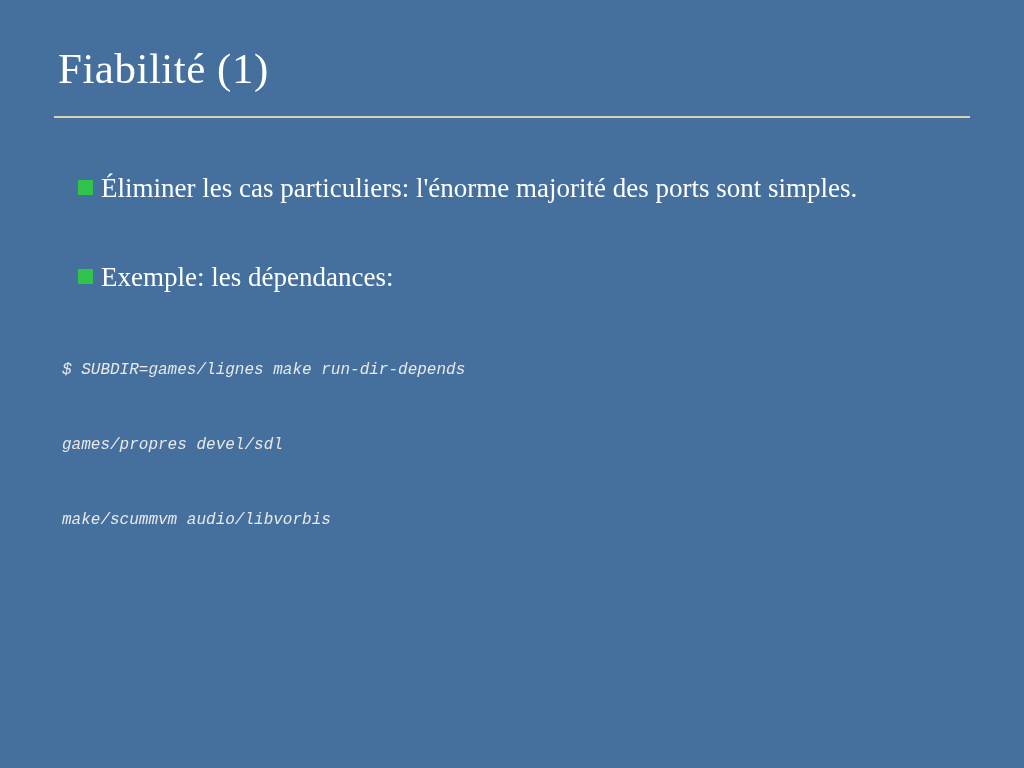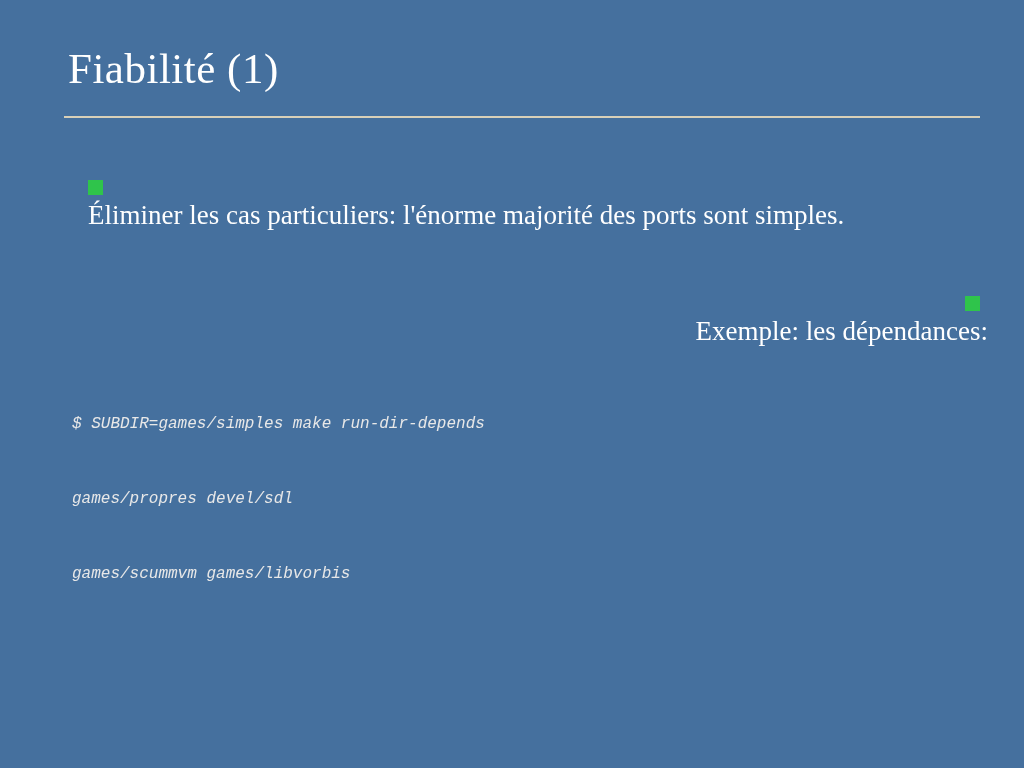--- a/index.html
+++ b/index.html
@@ -11,21 +11,20 @@
     height: 768px;
     background: #45709e;
     font-family: "Liberation Serif", serif;
     overflow: hidden;
   }
   .slide {
     position: relative;
     width: 972px;
     height: 768px;
     box-sizing: border-box;
-    margin-left: 10px;
   }
   .slide-title {
     position: absolute;
     left: 58px;
     top: 44px;
     font-family: "Liberation Serif", serif;
     font-size: 43px;
     color: #ffffff;
     letter-spacing: 0.5px;
     white-space: nowrap;
@@ -42,40 +41,38 @@
     position: absolute;
     left: 78px;
     top: 168px;
     width: 900px;
   }
   .bullet {
     position: relative;
     display: flex;
     align-items: flex-start;
     margin-bottom: 2px;
-    flex-direction: column;
   }
   .bullet-marker {
     flex: 0 0 auto;
     width: 15px;
     height: 15px;
     background: #2fc44b;
     margin-top: 12px;
     margin-right: 8px;
   }
   .bullet-text {
     flex: 1 1 auto;
     font-family: "Liberation Serif", serif;
     font-size: 27px;
     line-height: 41px;
     color: #ffffff;
   }
   .bullet.spaced {
     margin-top: 48px;
-    align-items: flex-end;
   }
   .code-block {
     margin-top: 10px;
     margin-left: -16px;
     font-family: "Liberation Mono", monospace;
     font-style: italic;
     font-size: 16px;
     line-height: 25px;
     color: #e8e8e8;
     white-space: pre;
@@ -99,23 +96,23 @@
       <span class="bullet-text">Éliminer les cas particuliers: l'énorme majorité des ports sont simples.</span>
     </div>
 
 
     <div class="bullet spaced">
       <span class="bullet-marker"></span>
       <span class="bullet-text">Exemple: les dépendances:</span>
     </div>
 
     <div class="code-block">
-      <div class="code-line">$ SUBDIR=games/simples make run-dir-depends</div>
+      <div class="code-line">$ SUBDIR=games/lignes make run-dir-depends</div>
       <div class="code-line">games/propres devel/sdl</div>
-      <div class="code-line">games/scummvm games/libvorbis</div>
+      <div class="code-line">make/scummvm audio/libvorbis</div>
       
       
       
       
       
     </div>
 
   </div>
 </div>
 

